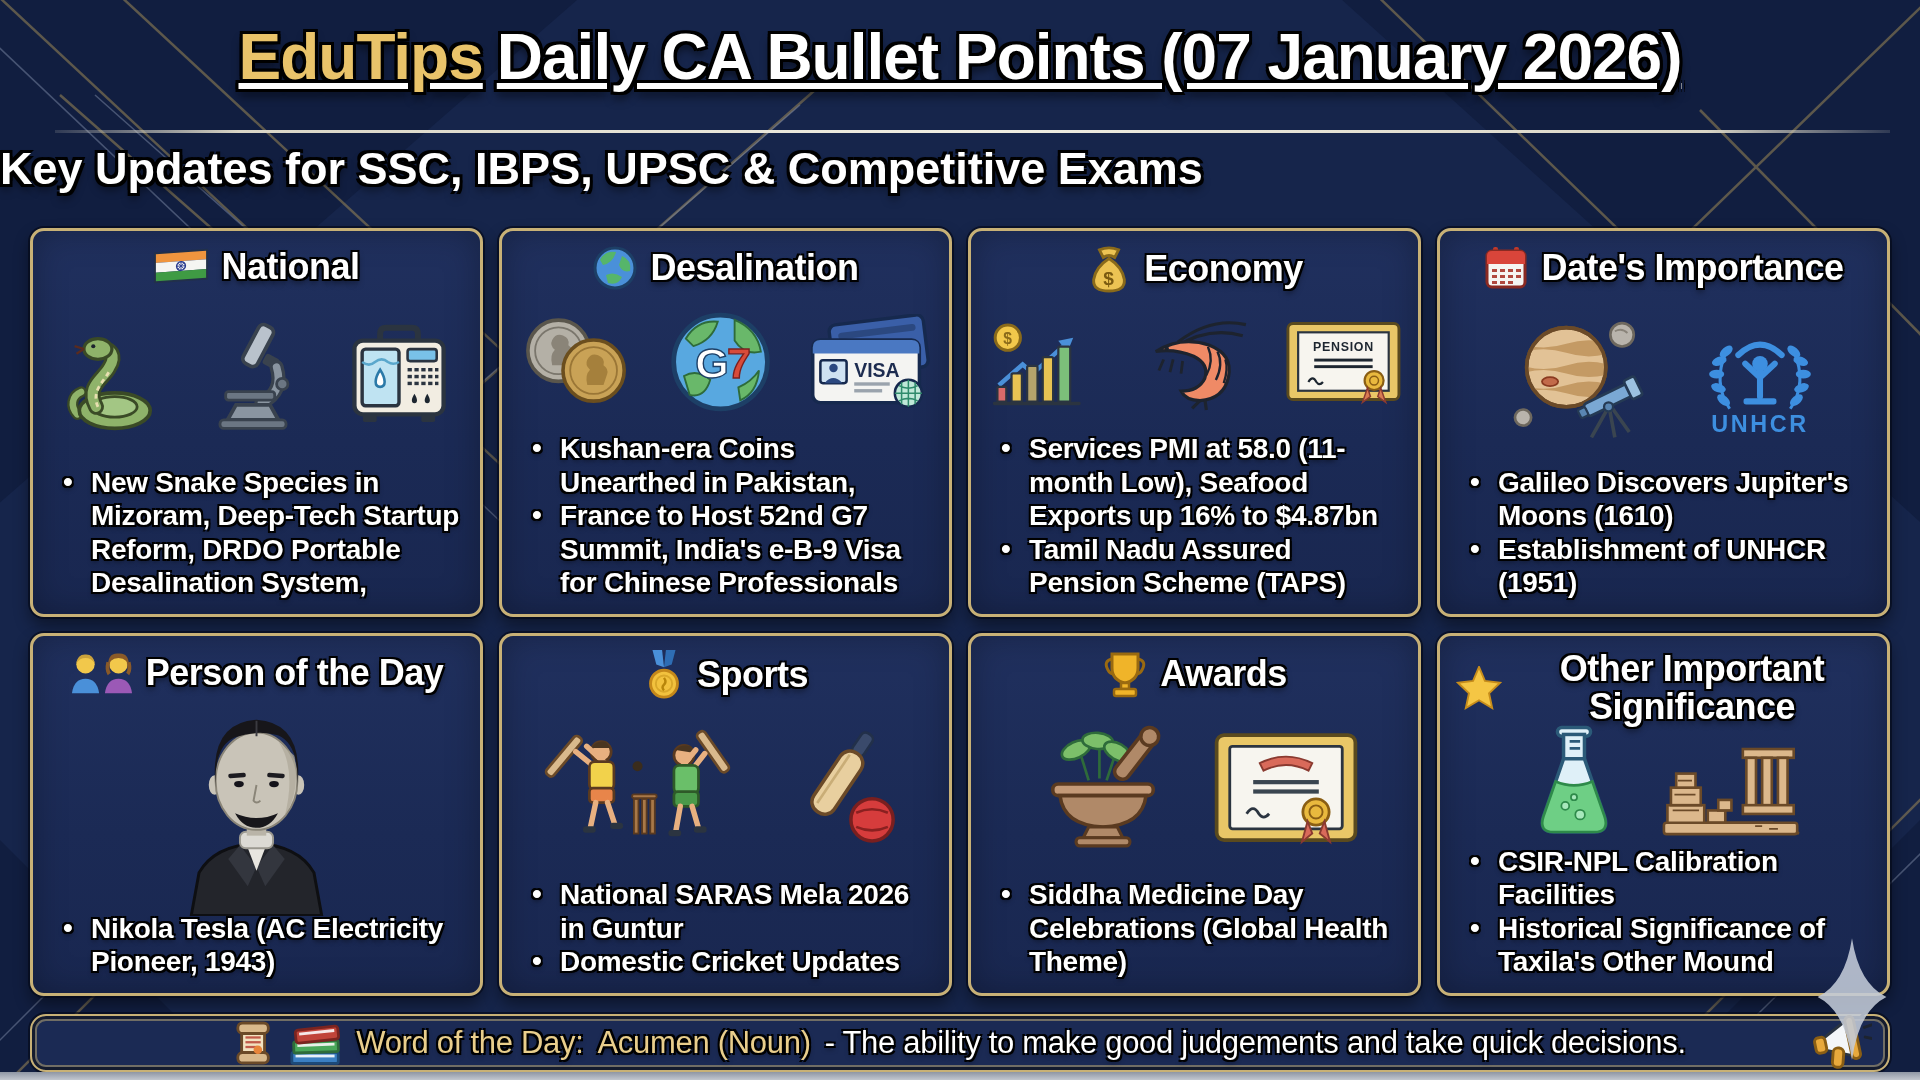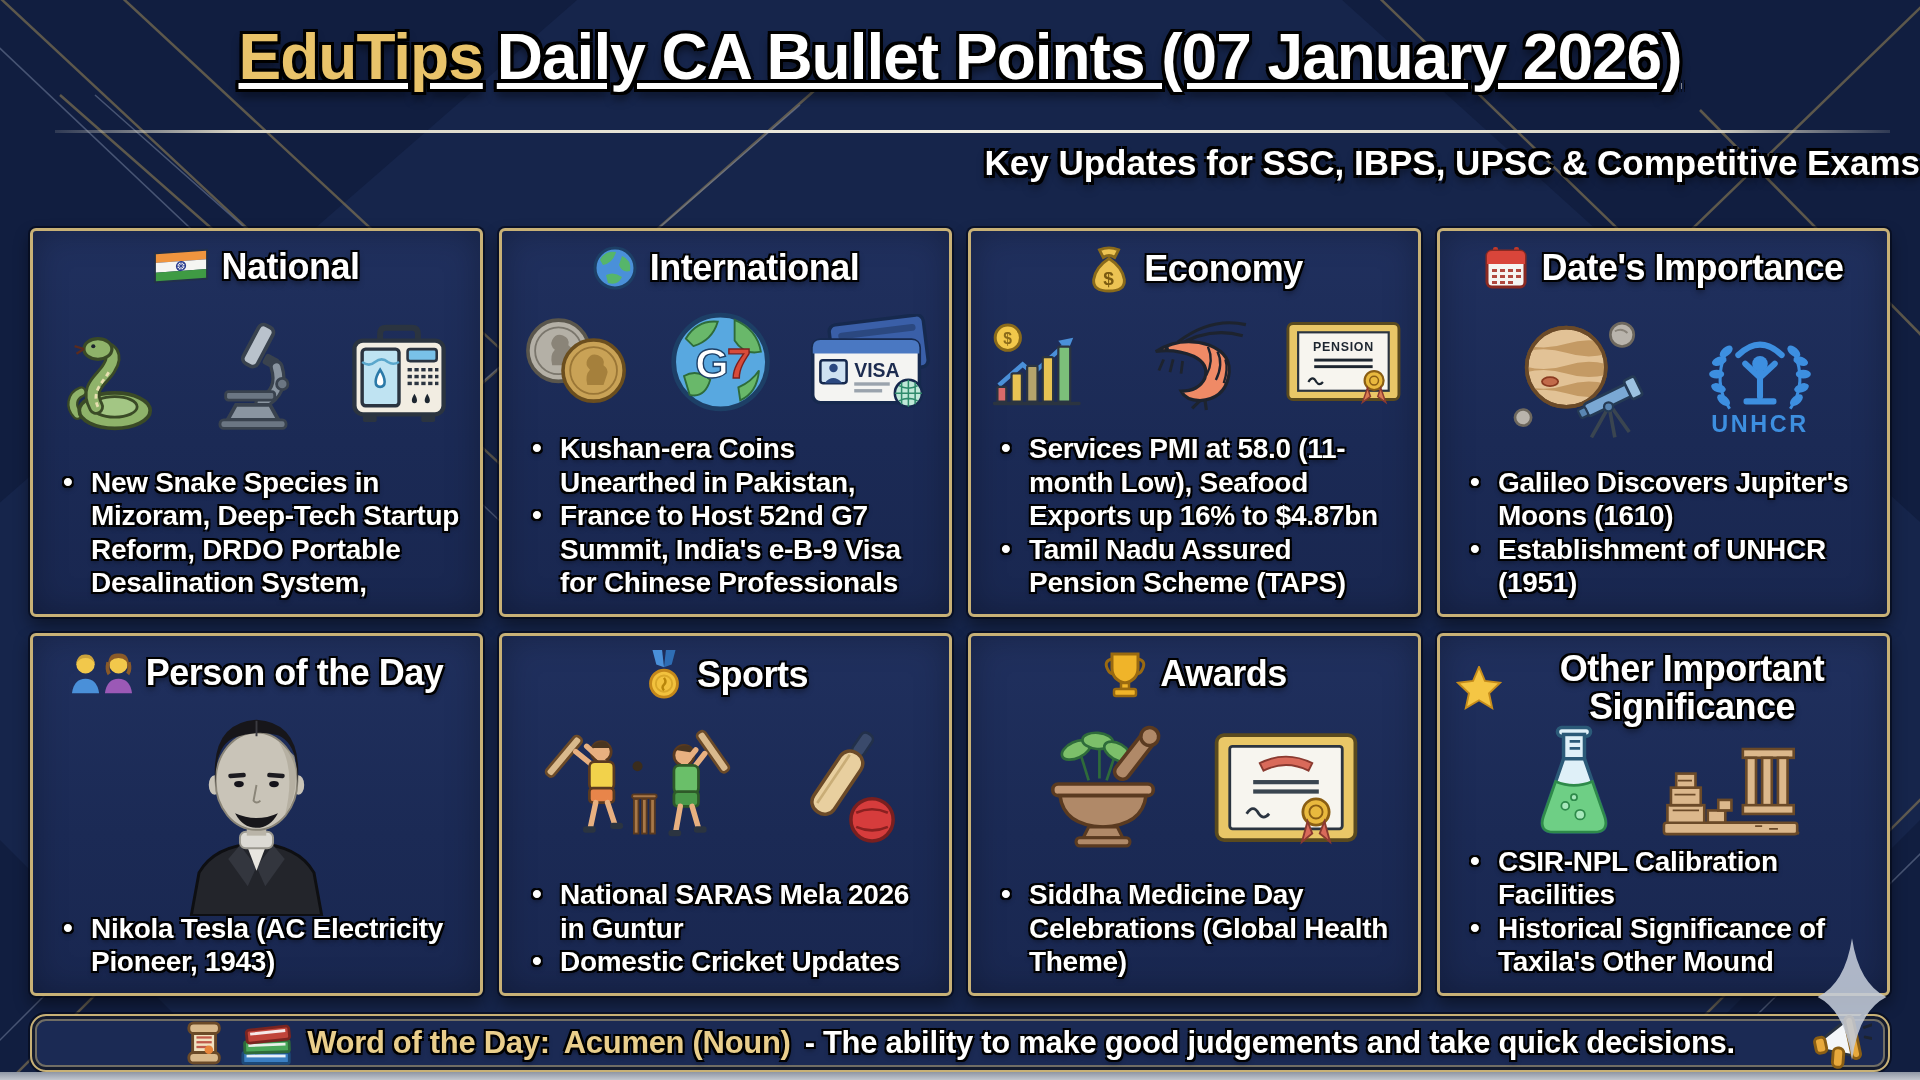--- a/index.html
+++ b/index.html
@@ -24,34 +24,34 @@
     white-space:nowrap;
     text-decoration:underline;
   }
   .brand { color:#e9c36a; margin-right:14px; }
   .divider {
     position:absolute; top:130px; left:55px; width:1835px; height:3px;
     background:linear-gradient(90deg, rgba(220,216,200,.15), #d9d5c6 10%, #efede2 50%, #d9d5c6 90%, rgba(220,216,200,.15));
   }
   .subtitle {
     position:absolute; top:143px; left:0; width:100%;
-    text-align:right; font-size:35px; font-weight:800;
+    text-align:left; font-size:45px; font-weight:800;
     text-shadow:-3px -3px 0 #000,3px -3px 0 #000,-3px 3px 0 #000,3px 3px 0 #000,0 6px 8px rgba(0,0,0,.55);
     white-space:nowrap;
   }
 
   
   .grid {
     position:absolute; top:228px; left:30px; width:1860px;
     display:grid; grid-template-columns:repeat(4,1fr);
     grid-template-rows:389px 363px; gap:16px;
   }
   .card {
     background:linear-gradient(180deg,#20305e 0%,#1b2a55 55%,#192750 100%);
-    border:3px solid #c8b176; border-radius:6px;
+    border:3px solid #c8b176; border-radius:14px;
     box-shadow:0 0 0 2px rgba(4,9,24,.65), 0 8px 16px rgba(0,0,0,.45), inset 0 0 34px rgba(0,0,0,.28);
     padding:10px 16px 10px; overflow:hidden;
     display:flex; flex-direction:column; align-items:center;
   }
   .card-head {
     display:flex; align-items:center; justify-content:center; gap:12px;
     margin-top:4px; flex-shrink:0;
   }
   .card-title {
     font-size:36px; font-weight:800; letter-spacing:-0.5px; text-align:center; line-height:1.05;
@@ -71,21 +71,21 @@
   .bullets li::before { content:"\2022"; position:absolute; left:10px; top:-1px; }
 
   
   .word-bar {
     position:absolute; top:1014px; left:30px; width:1860px; height:58px;
     background:#1b2a54; border:2px solid #c8b176; border-radius:16px;
     box-shadow:0 0 0 2px rgba(4,9,24,.65), inset 0 0 0 3px rgba(10,18,40,.9), inset 0 0 0 5px rgba(200,177,118,.5);
     display:flex; align-items:center; justify-content:center; gap:14px;
   }
   .word-bar .txt {
-    font-size:31px; font-weight:700; letter-spacing:-0.3px; white-space:nowrap;
+    font-size:31px; font-weight:400; letter-spacing:-0.3px; white-space:nowrap;
     text-shadow:-2px -2px 0 #000,2px -2px 0 #000,-2px 2px 0 #000,2px 2px 0 #000,0 3px 5px rgba(0,0,0,.5);
   }
   .gold-txt { color:#e9ce8c; }
   .white-txt { color:#fff; }
   .megaphone-wrap { position:absolute; right:16px; top:-8px; }
   .sparkle-wrap { position:absolute; left:1798px; top:936px; z-index:2; pointer-events:none; }
   .bottom-strip {
     position:absolute; left:0; bottom:0; width:100%; height:8px;
     background:linear-gradient(180deg,#8e96a4,#c2c7cf); z-index:3;
   }
@@ -199,21 +199,21 @@
     </div>
 
     <div class="card">
       <div class="card-head">
         <svg width="46" height="46" viewBox="0 0 46 46">
           <circle cx="23" cy="23" r="20" fill="#4a90d9" stroke="#1d3f66" stroke-width="3"></circle>
           <path d="M8 15 Q13 5 24 7 Q21 18 11 20 Z" fill="#56b56a"></path>
           <path d="M30 11 Q40 15 38 26 Q30 28 27 20 Z" fill="#56b56a"></path>
           <path d="M14 30 Q22 26 30 32 Q26 41 16 38 Z" fill="#56b56a"></path>
         </svg>
-        <span class="card-title">International</span>
+        <span class="card-title">Desalination</span>
       </div>
       <div class="icons-row">
         <svg width="118" height="96" viewBox="0 0 130 105">
           <circle cx="45" cy="40" r="34" fill="#b4b0a6" stroke="#5a564c" stroke-width="4"></circle>
           <circle cx="45" cy="40" r="26" fill="none" stroke="#7a766c" stroke-width="2"></circle>
           <path d="M38 56 q-3 -11 3 -17 q-6 -5 -3 -11 q4 -8 12 -5 q8 3 6 11 q6 4 4 10 l-4 12 z" fill="#8a8478"></path>
           <circle cx="84" cy="62" r="34" fill="#c9a256" stroke="#6b4e1e" stroke-width="4"></circle>
           <circle cx="84" cy="62" r="26" fill="none" stroke="#9a7636" stroke-width="2"></circle>
           <path d="M77 78 q-3 -11 3 -17 q-6 -5 -3 -11 q4 -8 12 -5 q8 3 6 11 q6 4 4 10 l-4 12 z" fill="#a5803c"></path>
         </svg>

